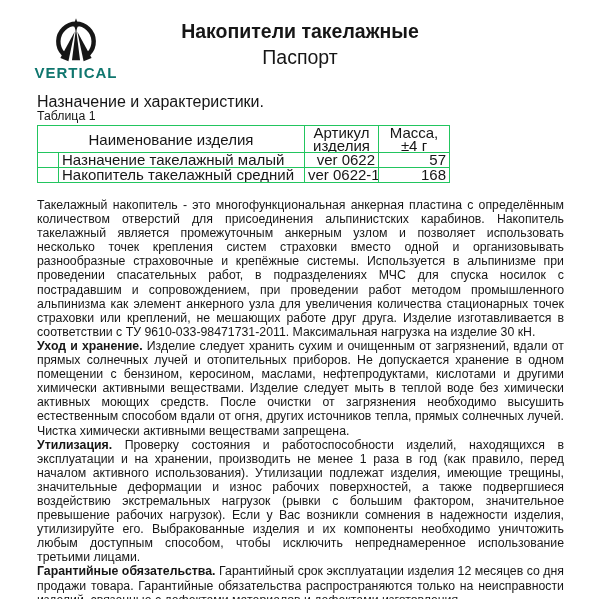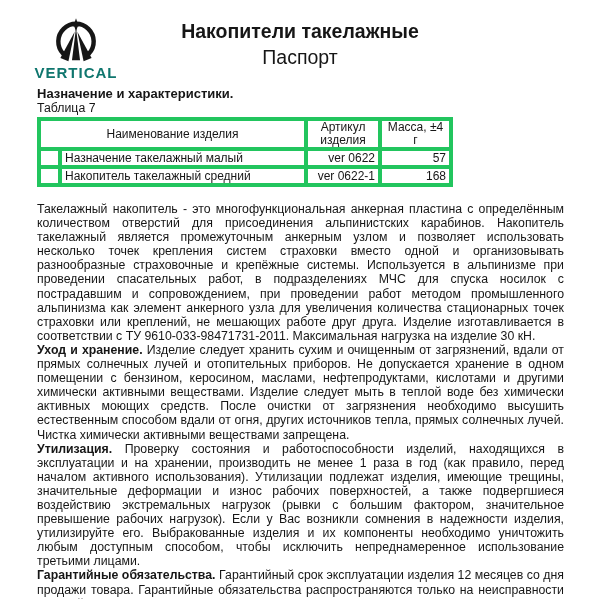--- a/index.html
+++ b/index.html
@@ -28,30 +28,30 @@
     font-size: 15px;
     letter-spacing: 1px;
     line-height: 16px;
     color: #0f766e;
   }
   .titles { position: absolute; left: 0; right: 0; top: 18px; text-align: center; }
   .doc-title { font-size: 19.5px; font-weight: bold; line-height: 26px; }
   .doc-subtitle { font-size: 19.5px; font-weight: normal; line-height: 26px; }
   
   .content { padding: 0 36px 0 37px; }
-  .section-heading { font-size: 13px; font-weight: bold; line-height: 14px; }
+  .section-heading { font-size: 16px; font-weight: normal; line-height: 14px; margin-top: 8px; }
   .table-caption { font-size: 12.3px; line-height: 14px; margin-bottom: 2px; }
   table.products {
     border-collapse: collapse;
     width: 412px;
     table-layout: fixed;
   }
   table.products th, table.products td {
-    border: 4px solid #22c55e;
-    font-size: 12px;
+    border: 1px solid #22c55e;
+    font-size: 15px;
     font-weight: normal;
     padding: 0 3px;
     overflow: hidden;
     white-space: nowrap;
   }
   table.products th { text-align: center; height: 27px; line-height: 13px; white-space: normal; }
   table.products td { height: 15px; line-height: 14px; }
   .col-idx  { width: 21px; }
   .col-name { width: 246px; }
   .col-art  { width: 74px; }
@@ -85,21 +85,21 @@
     </div>
     <div class="titles">
       <div class="doc-title">Накопители такелажные</div>
       <div class="doc-subtitle">Паспорт</div>
     </div>
   </div>
 
   <div class="content">
 
     <div class="section-heading">Назначение и характеристики.</div>
-    <div class="table-caption">Таблица 7</div>
+    <div class="table-caption">Таблица 1</div>
 
     <table class="products">
       <colgroup>
         <col class="col-idx">
           <col class="col-name">
           <col class="col-art">
           <col class="col-mass">
       </colgroup>
       <thead>
         <tr>

